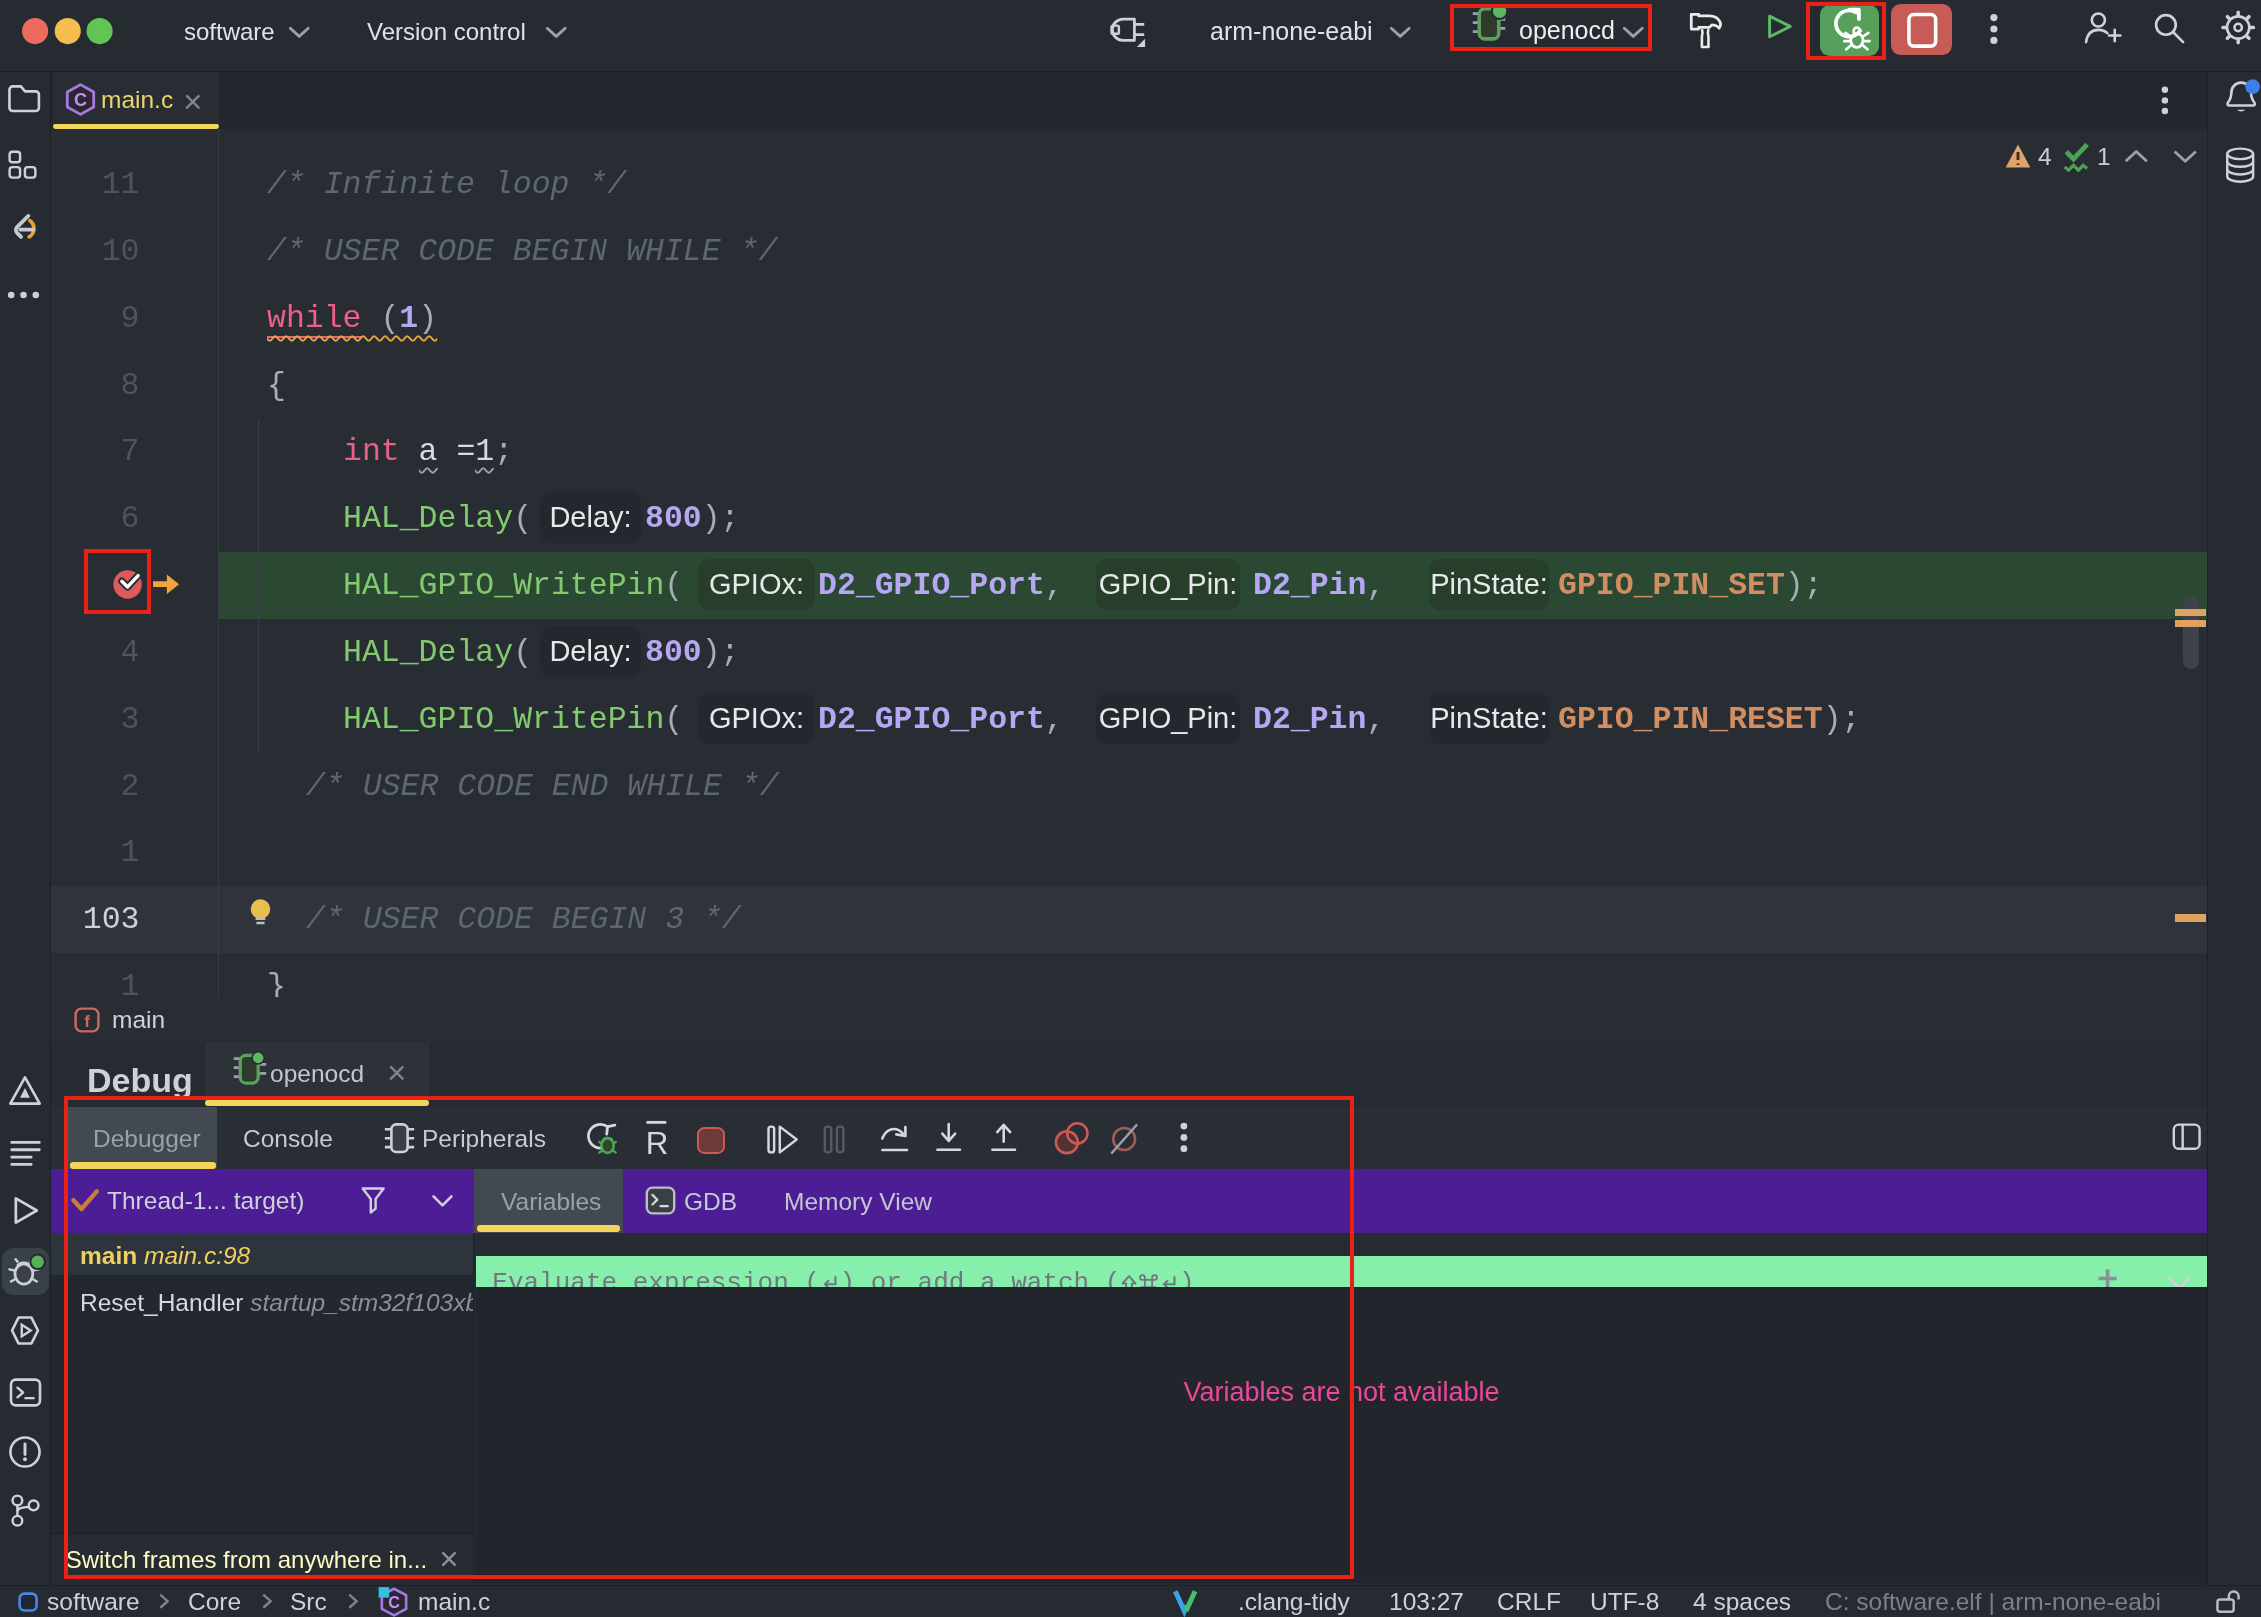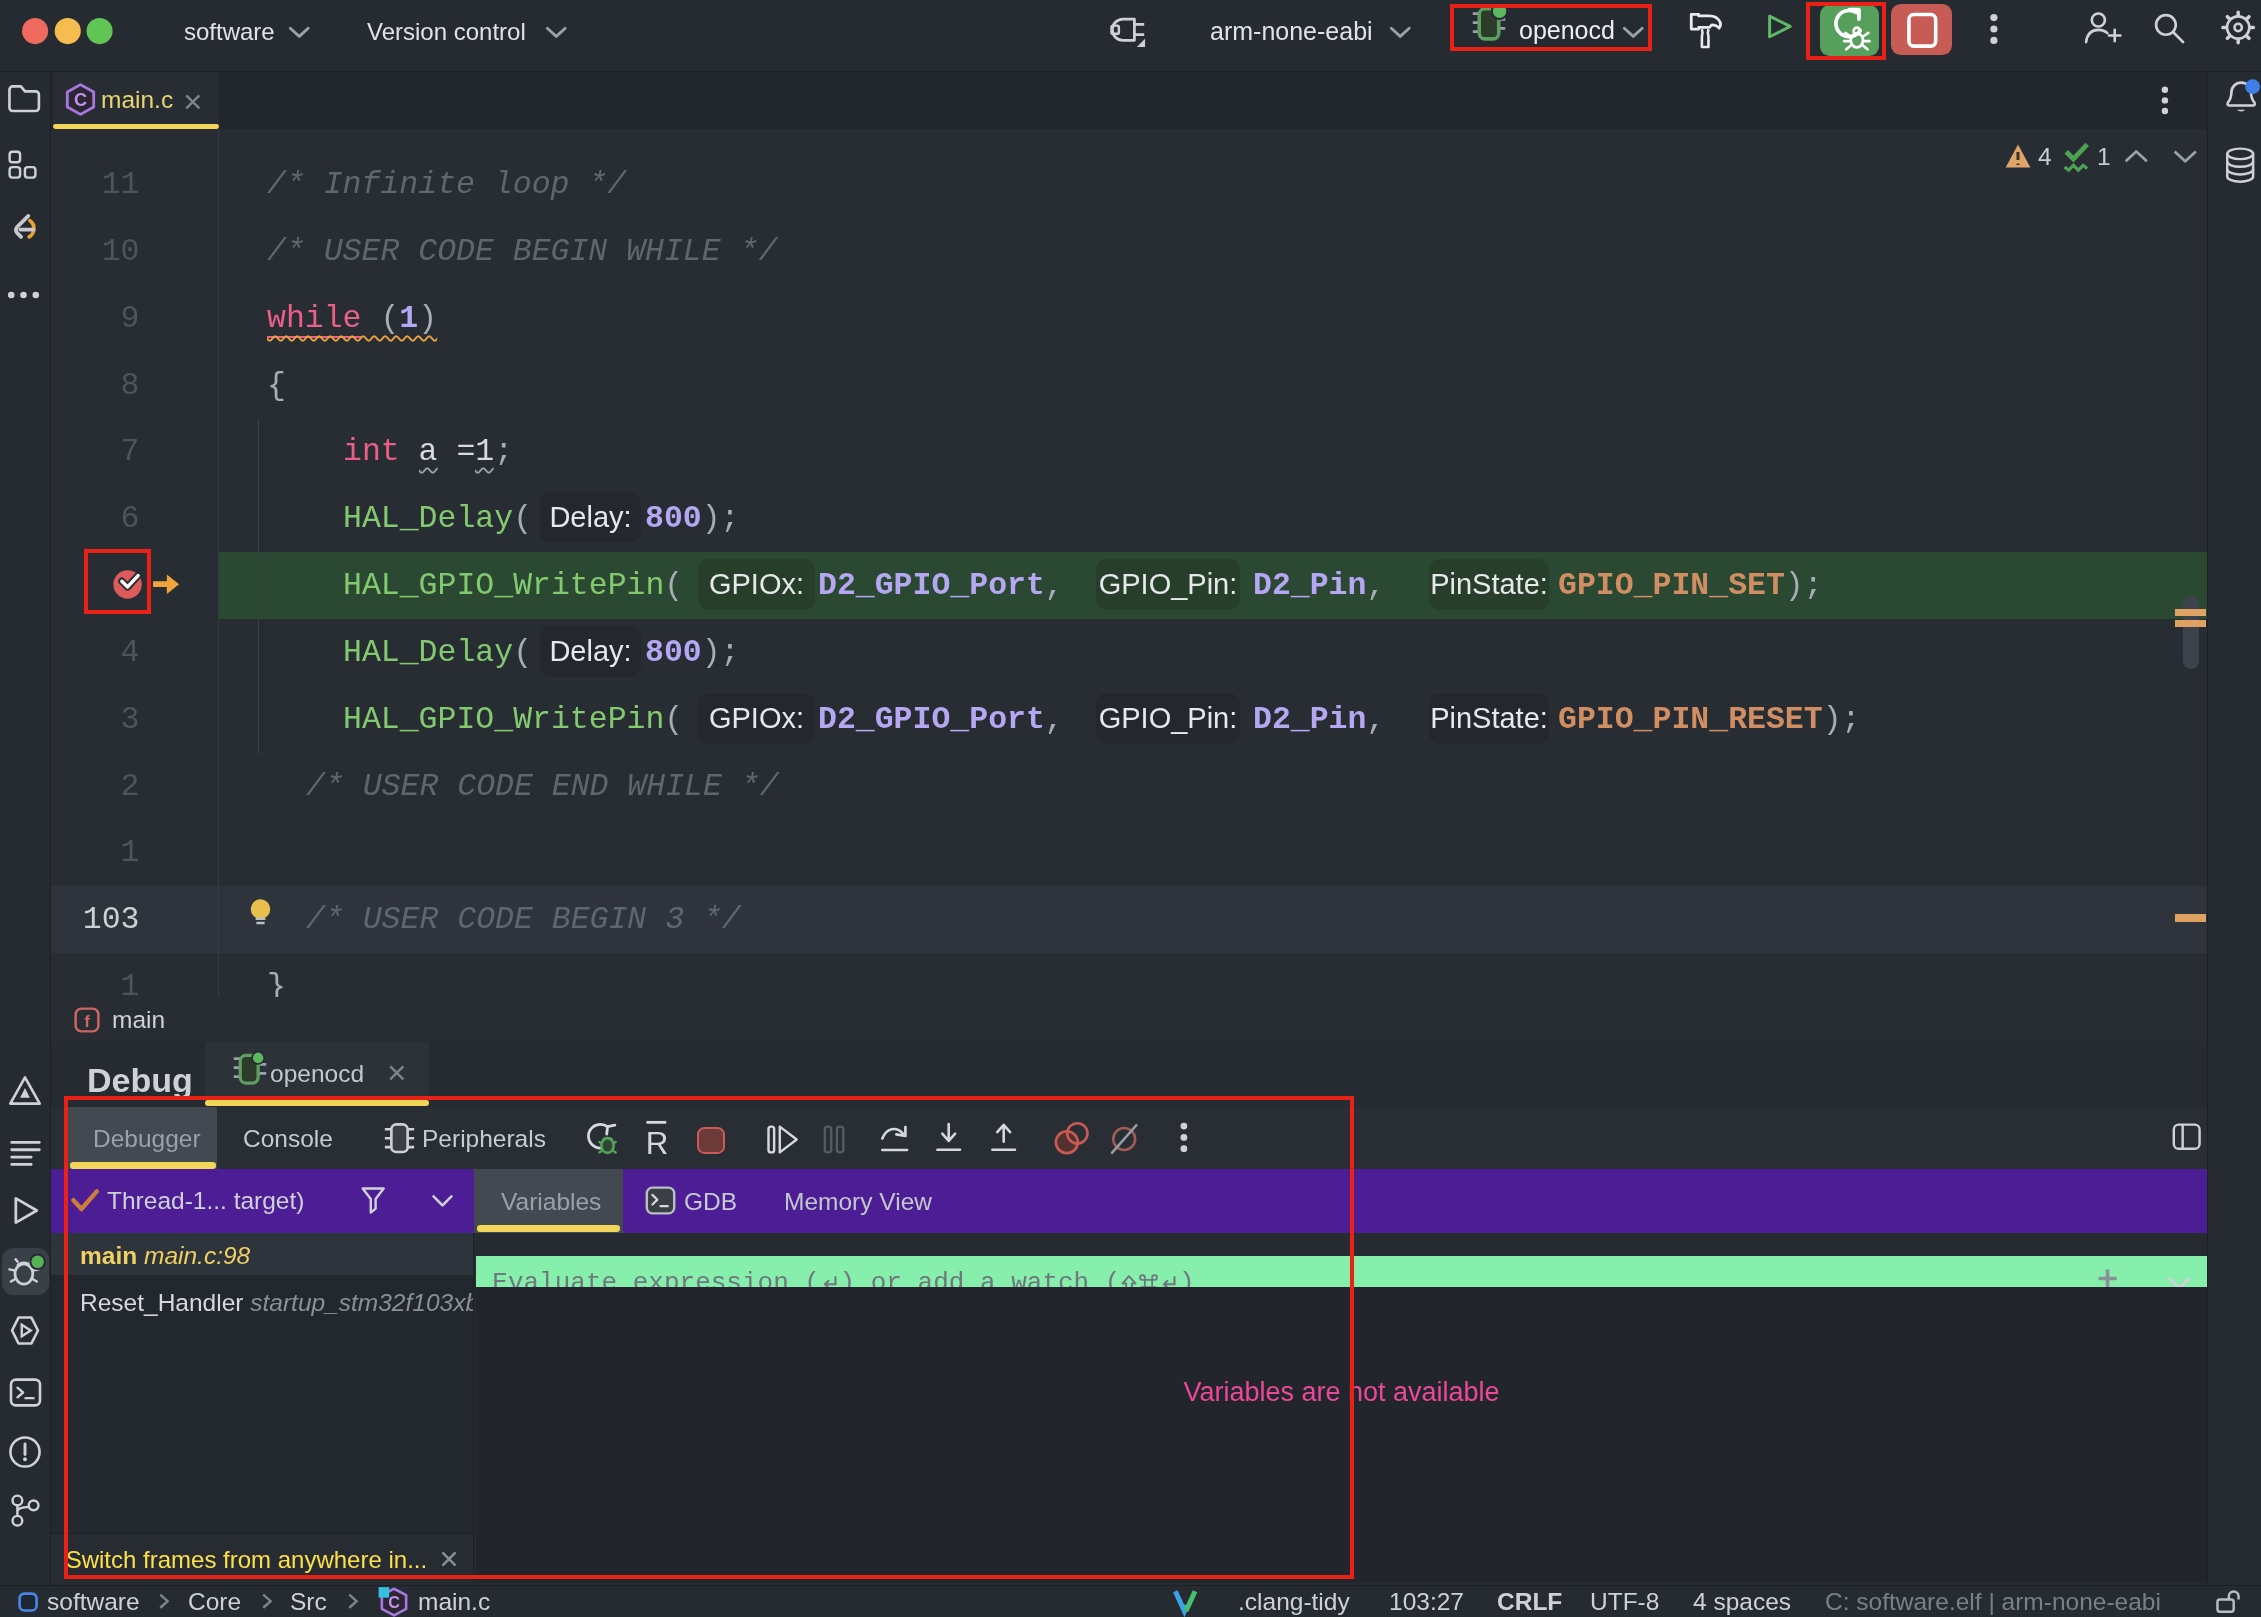--- a/index.html
+++ b/index.html
@@ -436,21 +436,21 @@
   </svg>
   <div class="uitxt" style="left:633px;top:19px;color:#c6cbd1;">GDB</div>
   <div class="uitxt" style="left:733px;top:19px;color:#c2c7cd;">Memory View</div>
 </div>
 
 <div class="ab" id="frames" style="left:51px;top:1233px;width:423px;height:351px;background:#23282e;border-right:1.6px solid #1d2126;overflow:hidden;">
   <div class="ab" style="left:0;top:0;width:423px;height:42px;background:#2e343c;"></div>
   <div class="uitxt" style="left:29px;top:9px;color:#efd060;white-space:nowrap;"><b>main</b> <span class="it">main.c:98</span></div>
   <div class="uitxt" style="left:29px;top:56px;color:#d5d9de;white-space:nowrap;">Reset_Handler <span class="it" style="color:#8a9097;">startup_stm32f103xb.s:3</span></div>
   <div class="ab" style="left:0;top:300px;width:423px;height:51px;background:#272c33;border-top:1.6px solid #1d2126;">
-    <div class="uitxt" style="left:14.7px;top:12.2px;font-size:24px;color:#fde047;">Switch frames from anywhere in...</div>
+    <div class="uitxt" style="left:14.7px;top:12.2px;font-size:24px;color:#fef9c3;">Switch frames from anywhere in...</div>
     <svg width="18" height="18" style="left:389px;top:16.3px;" viewBox="0 0 22 22">
         <path d="M3 3 L19 19 M19 3 L3 19" stroke="#8a9097" stroke-width="3"></path>
       </svg>
   </div>
 </div>
 
 <div class="ab" id="watchrow" style="left:476px;top:1256px;width:1731px;height:55px;background:#86efac;">
   <div class="ab mono" style="left:16.3px;top:12.2px;font-size:26px;color:#70777f;white-space:pre;">Evaluate expression (<svg class="inl" width="19.6" height="21" viewBox="0 0 24 26">
         <path d="M19 4 v10 h-12 M11 9 l-5 5 5 5" fill="none" stroke="#70777f" stroke-width="2.6"></path>
       </svg>) or add a watch (<svg class="inl" width="18" height="21" viewBox="0 0 22 26">
@@ -497,21 +497,21 @@
     <rect x="2" y="1" width="13" height="13" fill="#35c0e0"></rect>
   </svg>
   <div class="uitxt" style="left:418px;top:1.6px;">main.c</div>
 
   <svg width="28" height="28" style="left:1172px;top:2.4px;" viewBox="0 0 34 34">
     <path d="M4 4 L15 28 L18 21" stroke="#3aa3e8" stroke-width="6" fill="none"></path>
     <path d="M28 4 L17 28" stroke="#45c06b" stroke-width="6" fill="none"></path>
   </svg>
   <div class="uitxt" style="left:1238px;top:1.6px;">.clang-tidy</div>
   <div class="uitxt" style="left:1389px;top:1.6px;">103:27</div>
-  <div class="uitxt" style="left:1497px;top:1.6px;font-weight:bold;">CRLF</div>
+  <div class="uitxt" style="left:1497px;top:1.6px;">CRLF</div>
   <div class="uitxt" style="left:1590px;top:1.6px;">UTF-8</div>
   <div class="uitxt" style="left:1693px;top:1.6px;">4 spaces</div>
   <div class="uitxt" style="left:1825px;top:1.6px;color:#7a8088;">C: software.elf | arm-none-eabi</div>
   <svg width="28" height="26" style="left:2214px;top:3.3px;" viewBox="0 0 34 32">
     <rect x="4" y="13" width="20" height="15" rx="3" fill="none" stroke="#b9bec5" stroke-width="3"></rect>
     <path d="M18 13 v-4 a6 6 0 0 1 12 0 v4" fill="none" stroke="#b9bec5" stroke-width="3"></path>
   </svg>
 </div>
 
 <div class="redbox" style="left:1450px;top:4.1px;width:202px;height:47px;"></div>

